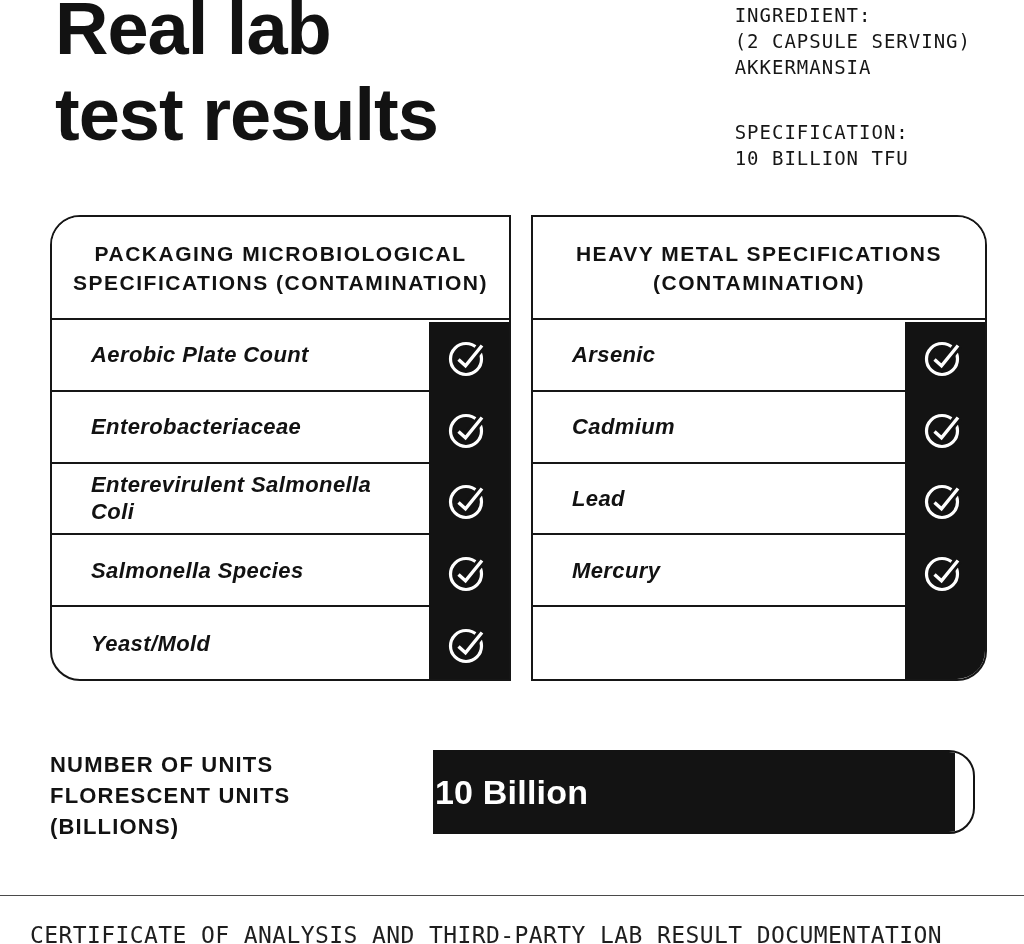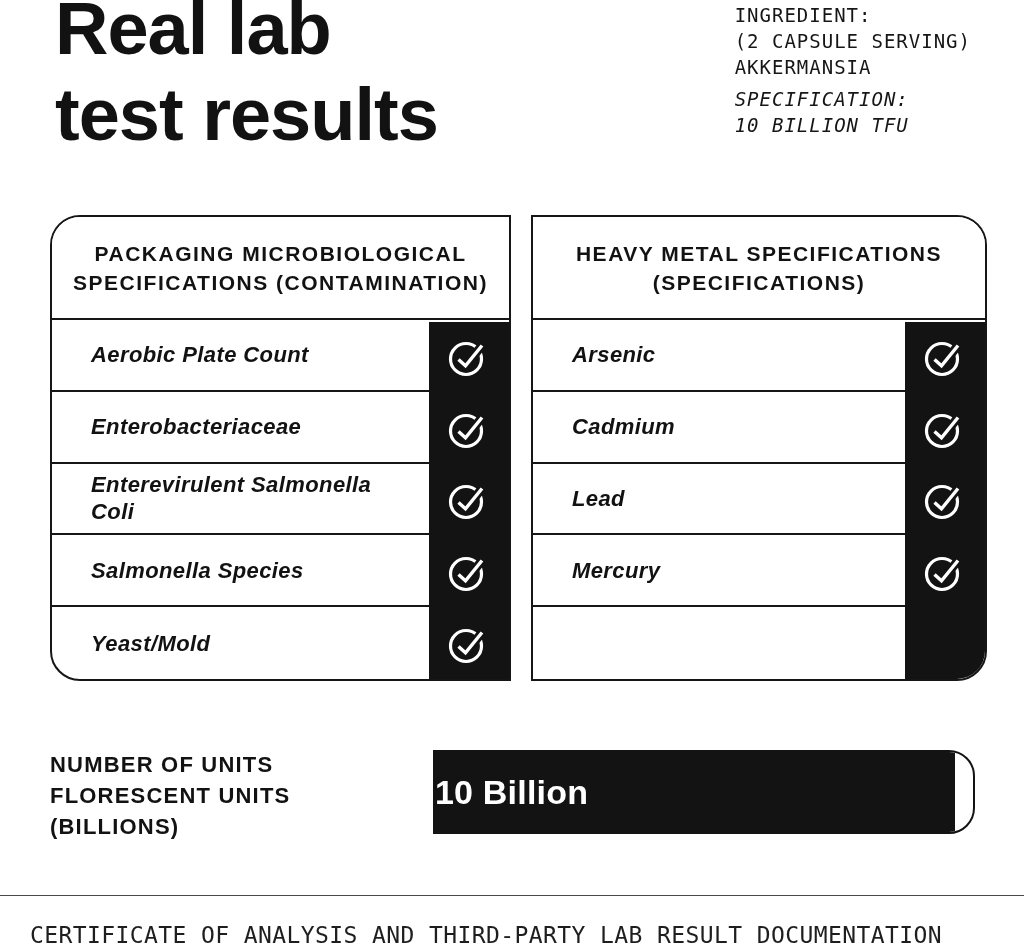--- a/index.html
+++ b/index.html
@@ -19,21 +19,21 @@
     font-size:74px; font-weight:bold; line-height:86px;
     letter-spacing:-1px; color:#121212;
   }
   .meta {
     position:absolute; right:53px; top:2px;
     text-align:left;
     font-family:"DejaVu Sans Mono", monospace;
     font-size:19px; line-height:26px; letter-spacing:1px;
     color:#161616;
   }
-  .meta .block + .block { margin-top:6px;font-style:italic; }
+  .meta .block + .block { margin-top:39px; }
 
   
   .panels {
     position:absolute; left:50px; top:215px;
     width:1021px; height:466px;
     display:flex; gap:20px;
   }
   .panel {
     position:relative; background:#ffffff;
     border:2px solid #161616;
@@ -194,21 +194,21 @@
             </svg>
           </span>
         </div>
       </div>
     </div>
   </div>
 
   <div class="panel right">
     <div class="panel-header">
       <div>HEAVY METAL SPECIFICATIONS</div>
-      <div>(SPECIFICATIONS)</div>
+      <div>(CONTAMINATION)</div>
     </div>
     <div class="check-strip"></div>
     <div class="rows">
       <div class="row">
         <div class="row-label">Arsenic</div>
         <div class="check-cell">
           <span class="check-icon">
             <svg width="46" height="46" viewBox="0 0 46 46">
               <circle cx="20" cy="26" r="15.5" fill="none" stroke="#ffffff" stroke-width="3.2"></circle>
               <path d="M12.5 26.5 L19.5 32.8 L36 12.5" fill="none" stroke="#131313" stroke-width="9"></path>

